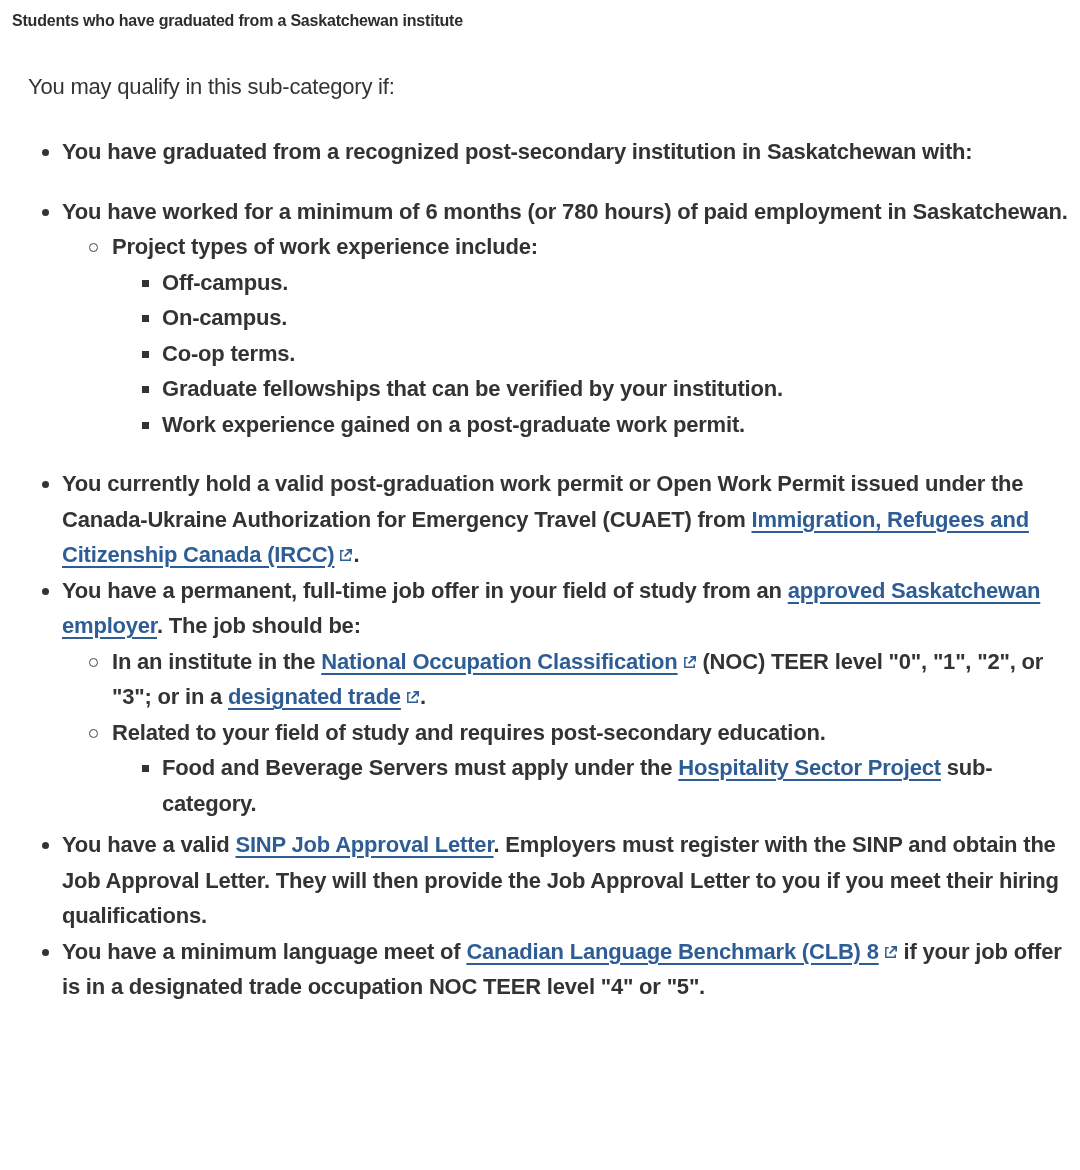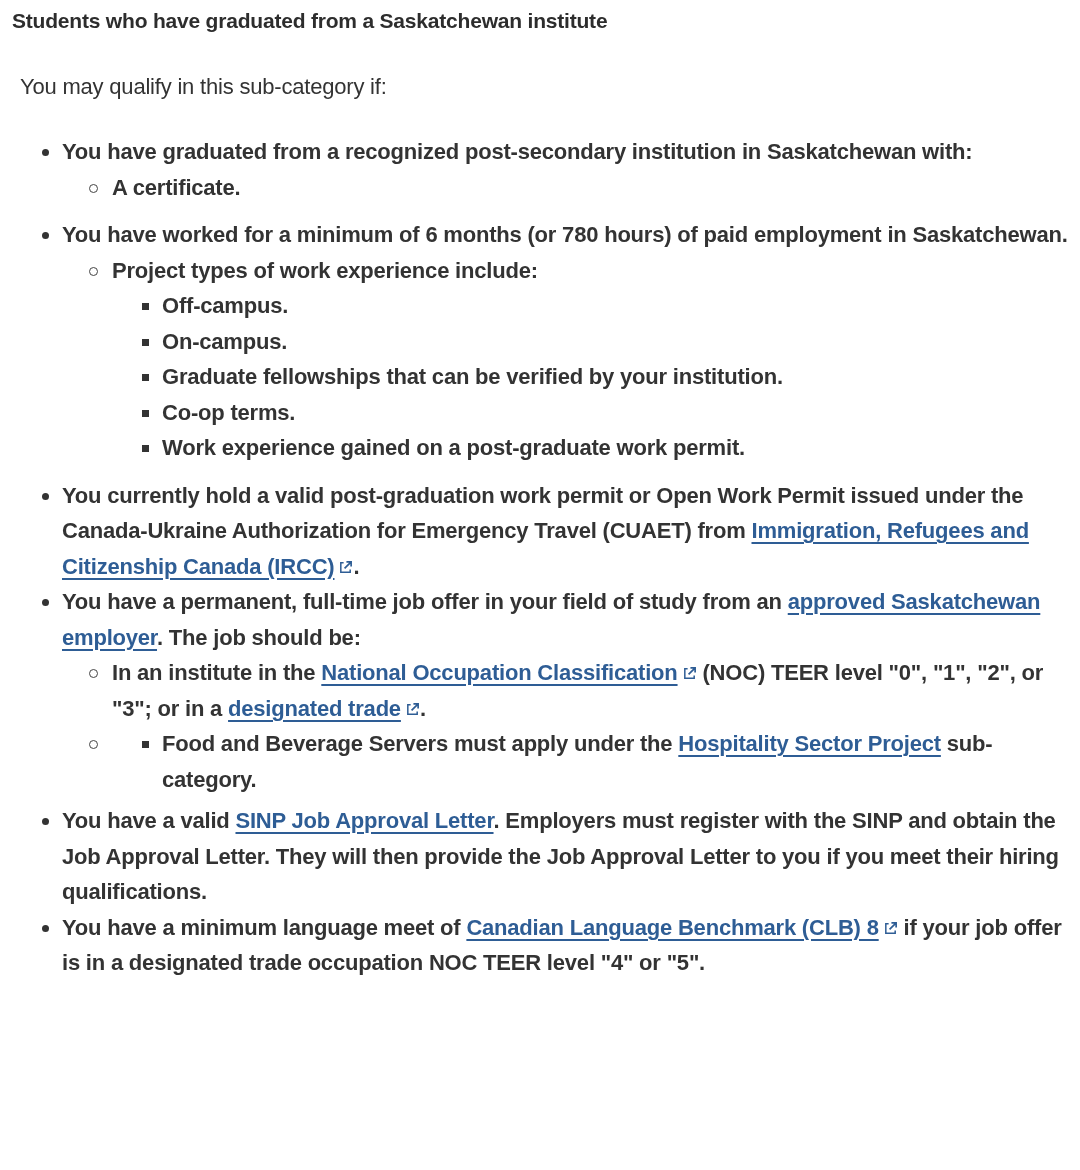--- a/index.html
+++ b/index.html
@@ -5,32 +5,32 @@
   html, body { margin: 0; padding: 0; background: #ffffff; }
   body {
     width: 1080px; height: 1170px; overflow: hidden;
     font-family: "Liberation Sans", sans-serif;
     color: #333333;
     font-size: 22px;
     letter-spacing: -0.2px;
   }
   .page { padding: 6px 12px 0 12px; }
   h2 {
-    font-size: 21px; font-weight: bold; margin: 0; line-height: 30px;
+    font-size: 16px; font-weight: bold; margin: 0; line-height: 30px;
     color: #2d2d2d;
   }
-  p.intro { margin: 34px 0 0 8px; line-height: 34px; }
+  p.intro { margin: 34px 0 0 16px; line-height: 34px; }
   ul { margin: 0; padding: 0; list-style: none; font-weight: bold; }
   ul.l1 { margin-top: 30px; }
   ul.l1 > li { position: relative; padding-left: 50px; line-height: 35.5px; }
   ul.l1 > li::before {
     content: ""; position: absolute; left: 30px; top: 15px;
     width: 7px; height: 7px; border-radius: 50%; background: #333;
   }
-  ul.l1 > li.gap { margin-top: 12px; }
+  ul.l1 > li.gap { margin-top: 24px; }
   ul.l2 > li { position: relative; padding-left: 50px; line-height: 35.5px; }
   ul.l2 > li::before {
     content: ""; position: absolute; left: 27px; top: 14px;
     width: 6px; height: 6px; border-radius: 50%; border: 1.3px solid #444; box-sizing: border-box;
     width: 9px; height: 9px;
   }
   ul.l3 { margin-bottom: 6px; }
   ul.l3 > li { position: relative; padding-left: 50px; line-height: 35.5px; }
   ul.l3 > li::before {
     content: ""; position: absolute; left: 30px; top: 15px;
@@ -48,34 +48,33 @@
 <body>
 
 <div class="page">
   <h2>Students who have graduated from a Saskatchewan institute</h2>
   <p class="intro">You may qualify in this sub-category if:</p>
 
   <ul class="l1">
     <li>
       <span>You have graduated from a recognized post-secondary institution in Saskatchewan with:</span>
       <ul class="l2">
-        <li>A certificate.</li>
       </ul>
     </li>
 
     <li class="gap">
       <span>You have worked for a minimum of 6 months (or 780 hours) of paid employment in Saskatchewan.</span>
       <ul class="l2">
         <li>
           <span>Project types of work experience include:</span>
           <ul class="l3">
             <li>Off-campus.</li>
             <li>On-campus.</li>
+            <li>Co-op terms.</li>
             <li>Graduate fellowships that can be verified by your institution.</li>
-            <li>Co-op terms.</li>
             <li>Work experience gained on a post-graduate work permit.</li>
           </ul>
         </li>
       </ul>
     </li>
 
     <li class="gap"><span>You currently hold a valid post-graduation work permit or Open Work Permit issued under the Canada-Ukraine Authorization for Emergency Travel (CUAET) from </span><a href="#">Immigration, Refugees and Citizenship Canada (IRCC)</a><svg class="ext" viewBox="0 0 16 16">
           <path d="M6 3H3v10h10v-3" fill="none" stroke="#2e5d95" stroke-width="1.6"></path>
           <path d="M9 2h5v5M14 2L7 9" fill="none" stroke="#2e5d95" stroke-width="1.8"></path>
         </svg><span>.</span></li>
@@ -84,20 +83,21 @@
       <span>You have a permanent, full-time job offer in your field of study from an </span><a href="#">approved Saskatchewan employer</a><span>. The job should be:</span>
       <ul class="l2">
         <li><span>In an institute in the </span><a href="#">National Occupation Classification</a><svg class="ext" viewBox="0 0 16 16">
               <path d="M6 3H3v10h10v-3" fill="none" stroke="#2e5d95" stroke-width="1.6"></path>
               <path d="M9 2h5v5M14 2L7 9" fill="none" stroke="#2e5d95" stroke-width="1.8"></path>
             </svg><span> (NOC) TEER level "0", "1", "2", or "3"; or in a </span><a href="#">designated trade</a><svg class="ext" viewBox="0 0 16 16">
               <path d="M6 3H3v10h10v-3" fill="none" stroke="#2e5d95" stroke-width="1.6"></path>
               <path d="M9 2h5v5M14 2L7 9" fill="none" stroke="#2e5d95" stroke-width="1.8"></path>
             </svg><span>.</span></li>
         <li>
+          <span>Related to your field of study and requires post-secondary education.</span>
           <ul class="l3">
             <li><span>Food and Beverage Servers must apply under the </span><a href="#">Hospitality Sector Project</a><span> sub-category.</span></li>
           </ul>
         </li>
       </ul>
     </li>
 
     <li><span>You have a valid </span><a href="#">SINP Job Approval Letter</a><span>. Employers must register with the SINP and obtain the Job Approval Letter. They will then provide the Job Approval Letter to you if you meet their hiring qualifications.</span></li>
 
     <li><span>You have a minimum language meet of </span><a href="#">Canadian Language Benchmark (CLB) 8</a><svg class="ext" viewBox="0 0 16 16">

